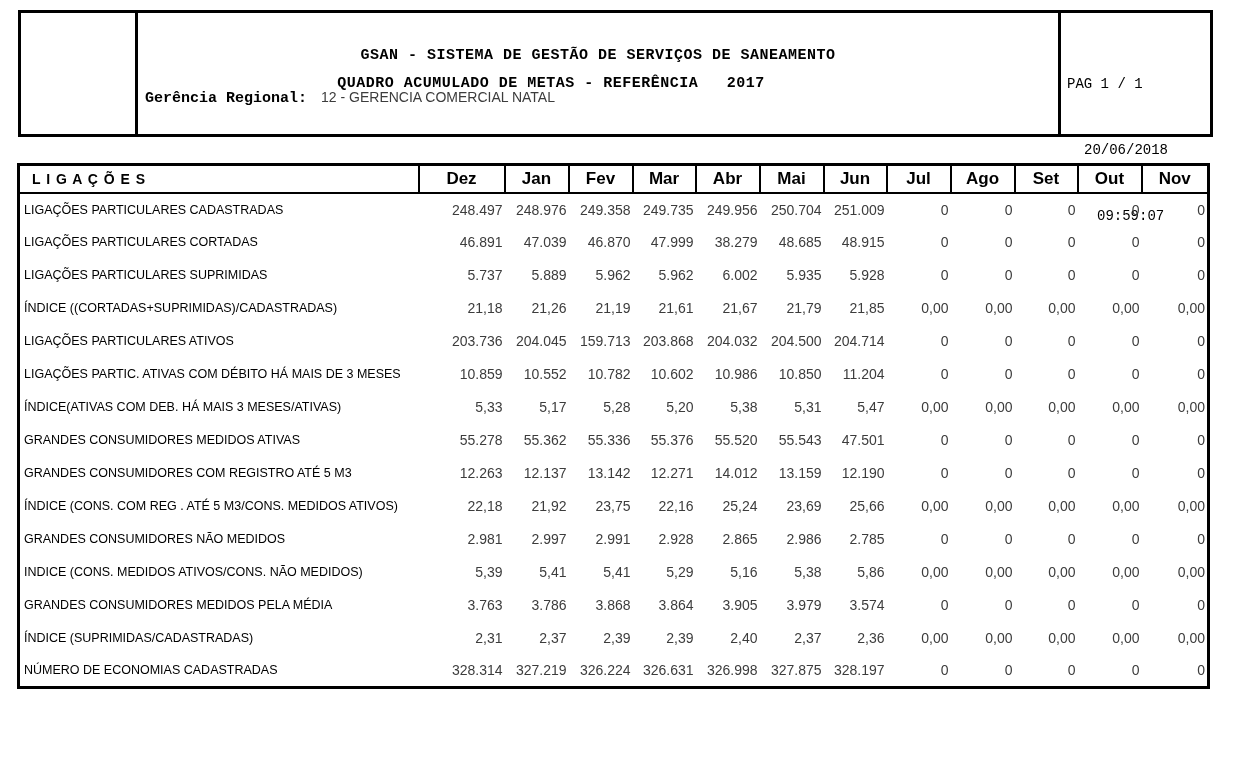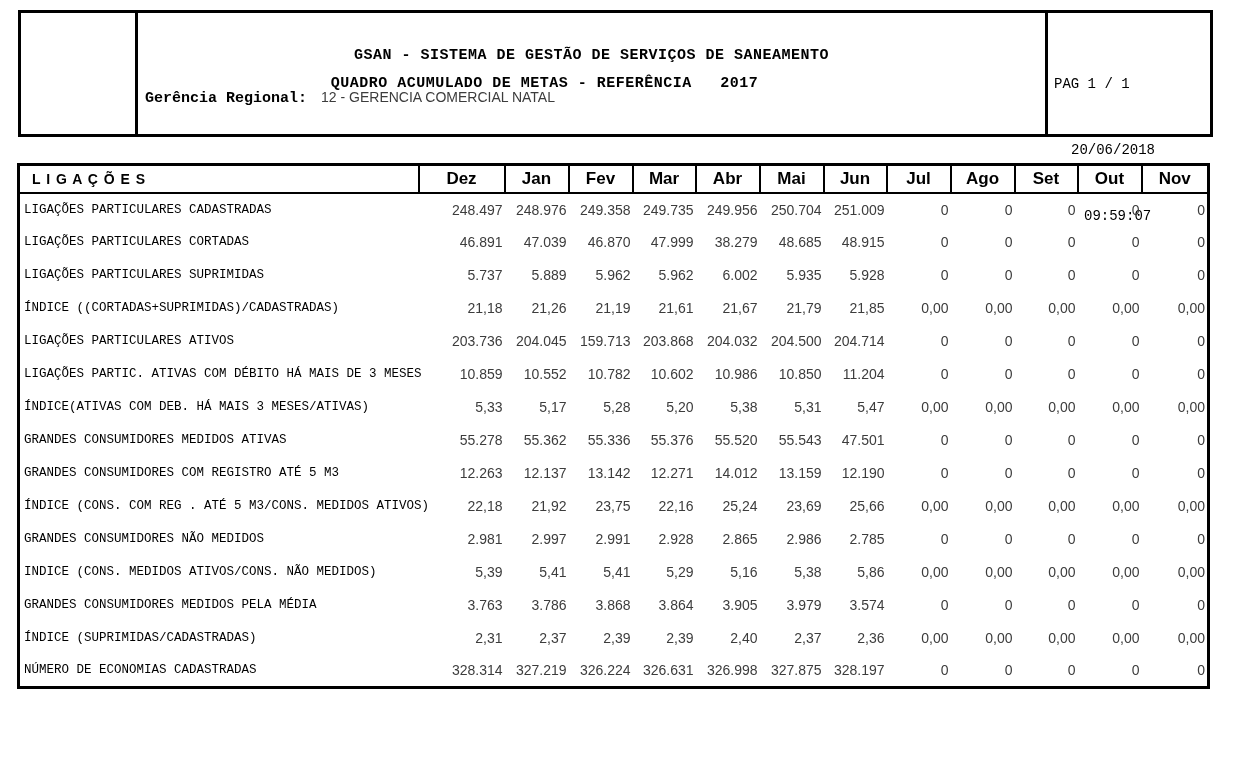--- a/index.html
+++ b/index.html
@@ -35,21 +35,21 @@
   .gerencia-line {
     position: absolute; top: 76px; left: 7px;
     font-size: 15px; white-space: pre;
   }
   .gerencia-label { font-weight: bold; }
   .gerencia-value {
     font-family: "Liberation Sans", sans-serif;
     font-size: 14px; color: #3c3c3c; margin-left: 14px; text-align: center;
   }
   .page-cell {
-    width: 165px; border-left: 3px solid #000;
+    width: 152px; border-left: 3px solid #000;
     padding: 16px 0 0 6px;
     font-size: 14px; line-height: 22px; white-space: pre;
   }
   .page-date { padding-left: 17px; }
   .page-time { padding-left: 30px; }
 
   
   .table-wrap { position: absolute; left: 17px; top: 163px; }
   table.metas {
     border-collapse: collapse;
@@ -80,21 +80,21 @@
     vertical-align: middle;
     font-family: "Liberation Sans", sans-serif;
     font-size: 14px;
     color: #3c3c3c;
     text-align: right;
     padding: 0 2px 0 0;
     overflow: visible;
     white-space: nowrap;
   }
   table.metas tbody td.metric-label {
-    font-family: Liberation Mono, monospace;
+    font-family: Liberation Sans, sans-serif;
     font-size: 12.5px;
     color: #000;
     text-align: left;
     padding: 0 0 0 4px;
   }
 </style>
 </head>
 <body>
 
 <div class="report-header">

